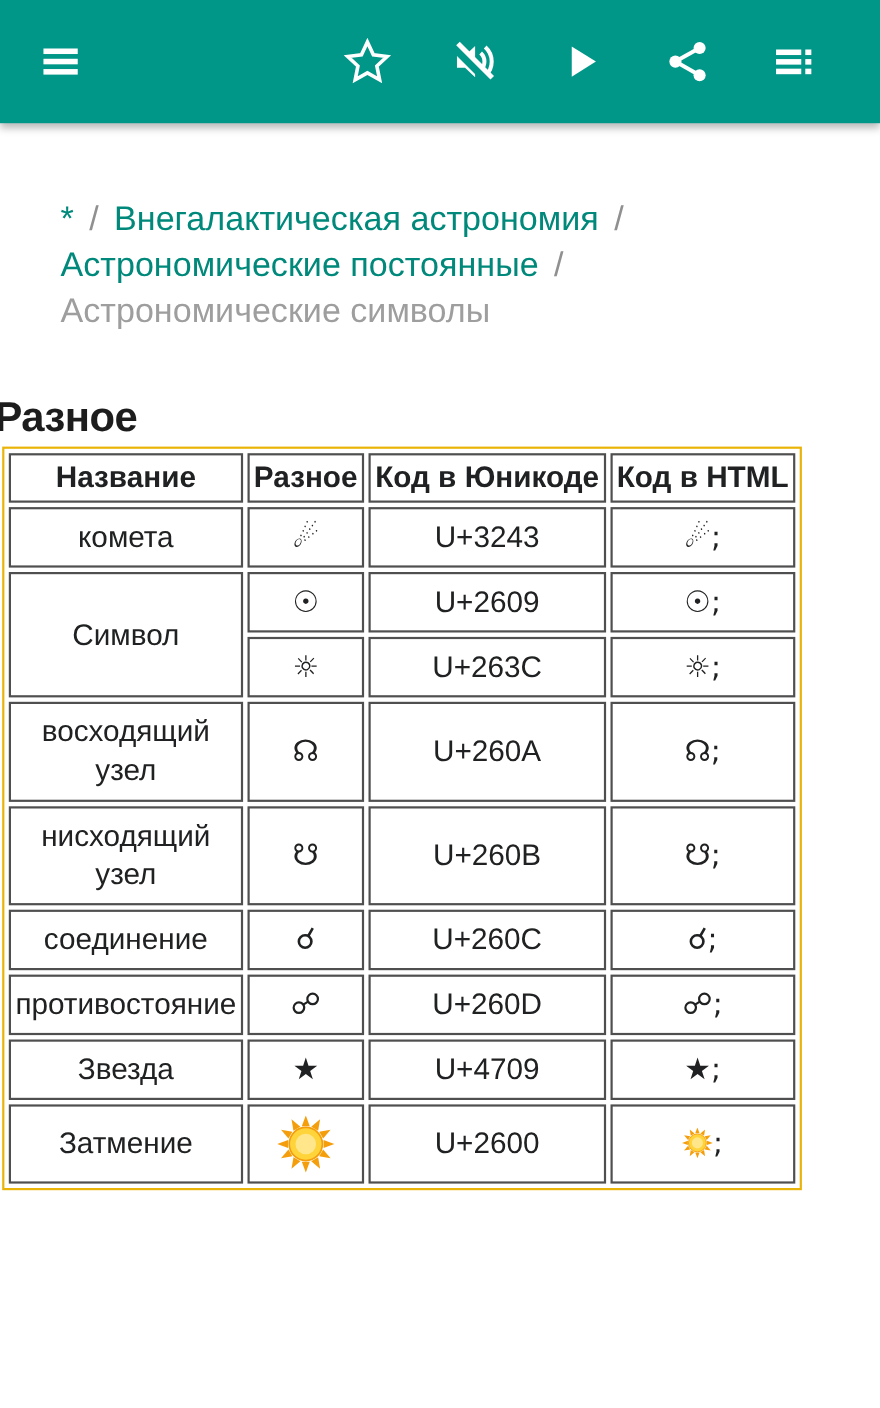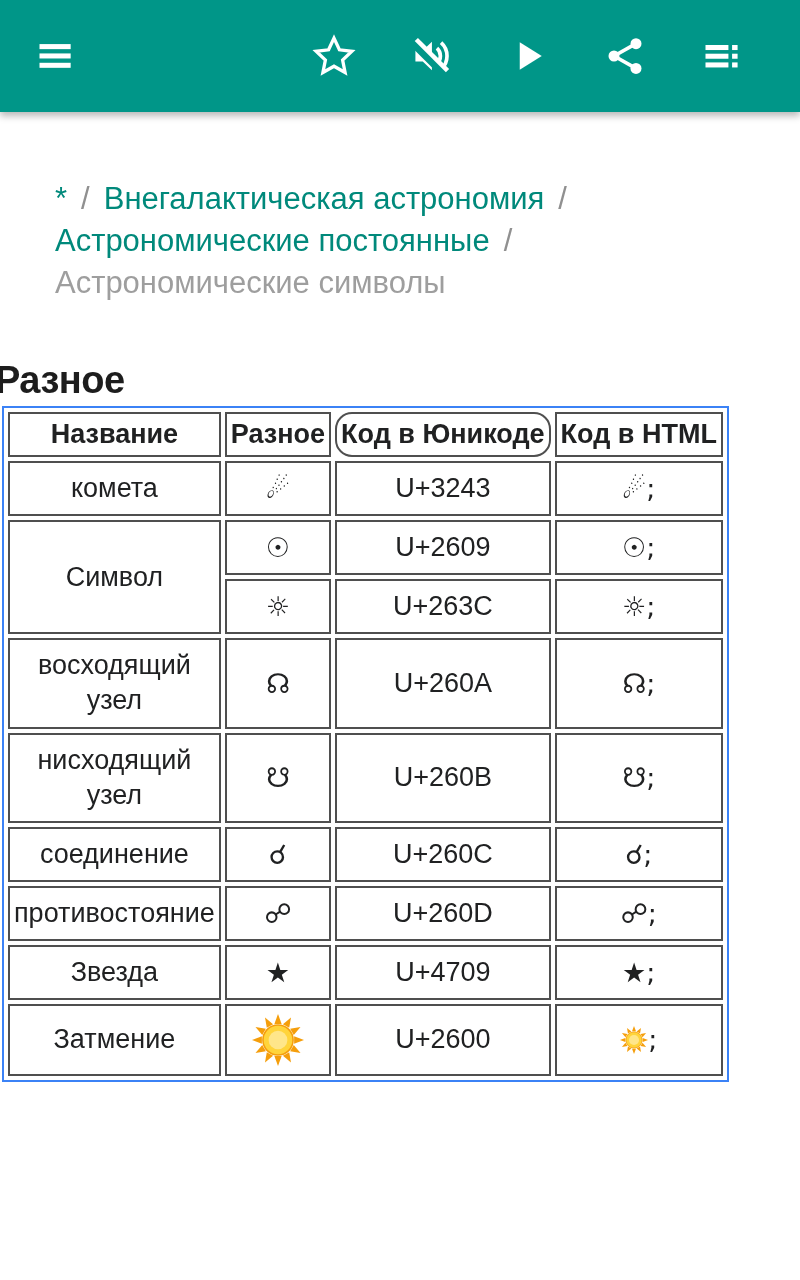--- a/index.html
+++ b/index.html
@@ -40,36 +40,36 @@
 
   h2.section-heading {
     margin: 54px 0 0 -5px;
     font-size: 38px; line-height: 44px; font-weight: bold; color: #1d1d1d;
     letter-spacing: -0.5px;
   }
 
   
   table.wiki {
     margin: 4px 0 0 2px;
-    border: 2px solid #3b82f6;
+    border: 2px solid #eab308;
     border-spacing: 4px;
     background: #ffffff;
   }
   table.wiki th, table.wiki td {
     border: 2px solid #4f4f4f;
     text-align: center; vertical-align: middle;
     font-size: 27px; line-height: 1.3;
     padding: 8px 4px;
     background: #ffffff;
   }
   table.wiki th { font-weight: bold; white-space: nowrap; padding: 3px 4px; }
 
   .col-name    { width: 212px; }
   .col-symbol  { width: 98px; }
-  .col-unicode { width: 186px; border-radius: 17px; }
+  .col-unicode { width: 186px; }
   .col-html    { width: 148px; }
 
   td.sym {
     font-family: "DejaVu Sans", sans-serif;
     font-size: 38px; line-height: 1.25; padding: 2px;
   }
   td.htmlcode { font-family: "DejaVu Sans", sans-serif; }
   .sun-big  { width: 52px; height: 52px; display: block; margin: 0 auto; }
   .sun-small{ width: 28px; height: 28px; display: inline-block; vertical-align: -5px; }
 </style>

